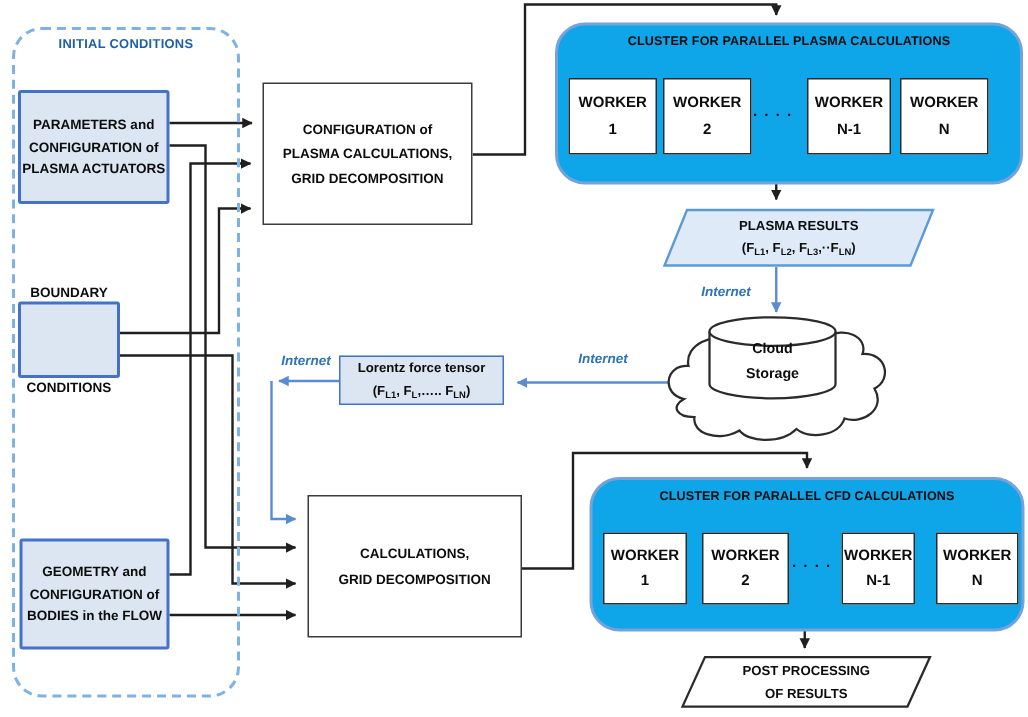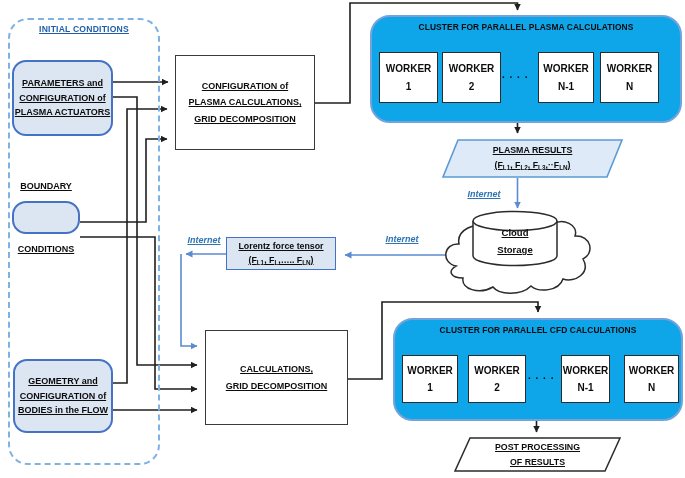--- a/index.html
+++ b/index.html
@@ -1,37 +1,37 @@
 <!DOCTYPE html>
 <html><head>
 <meta charset="utf-8">
 <style>
   html,body{margin:0;padding:0;background:#fff;}
   .canvas{
     position:relative;width:685px;height:478px;background:#fff;overflow:hidden;
     font-family:"Liberation Sans",sans-serif;color:#111;
   }
   .wires{position:absolute;left:0;top:0;width:685px;height:478px;}
-  .abs{position:absolute;box-sizing:border-box;text-decoration:underline;}
+  .abs{position:absolute;box-sizing:border-box;}
   
   .dashed-group{
     left:8px;top:18px;width:152px;height:447px;
     border:2px dashed #7EB2E4;border-radius:20px;
   }
   .ic-title{
     left:8px;top:24px;width:152px;text-align:center;
     font-size:8.6px;font-weight:bold;color:#1F5FA9;letter-spacing:.2px;
   }
   .bluebox{
-    background:#DCE6F2;border:2.4px solid #4472C4;border-radius:14px;
+    background:#DCE6F2;border:2.4px solid #4472C4;border-radius:2px;
     display:flex;flex-direction:column;align-items:center;justify-content:center;
     font-size:9px;font-weight:bold;line-height:1.62;text-align:center;color:#0c0c0c;
   }
   .box-params{left:12px;top:60px;width:101px;height:76px;}
-  .box-boundary{left:12px;top:201px;width:68px;height:33px;gap:48px;}
+  .box-boundary{left:12px;top:201px;width:68px;height:51px;gap:48px;}
   .box-geometry{left:13px;top:359px;width:100px;height:74px;}
   .whitebox{
     background:#fff;border:1.5px solid #3a3a3a;
     display:flex;flex-direction:column;align-items:center;justify-content:center;
     font-size:9px;font-weight:bold;line-height:1.8;text-align:center;color:#0c0c0c;
   }
   .box-plasma-init{left:175px;top:55px;width:140px;height:95px;}
   .box-cfd-init{left:205px;top:330px;width:143px;height:95px;}
   
   .cluster{

